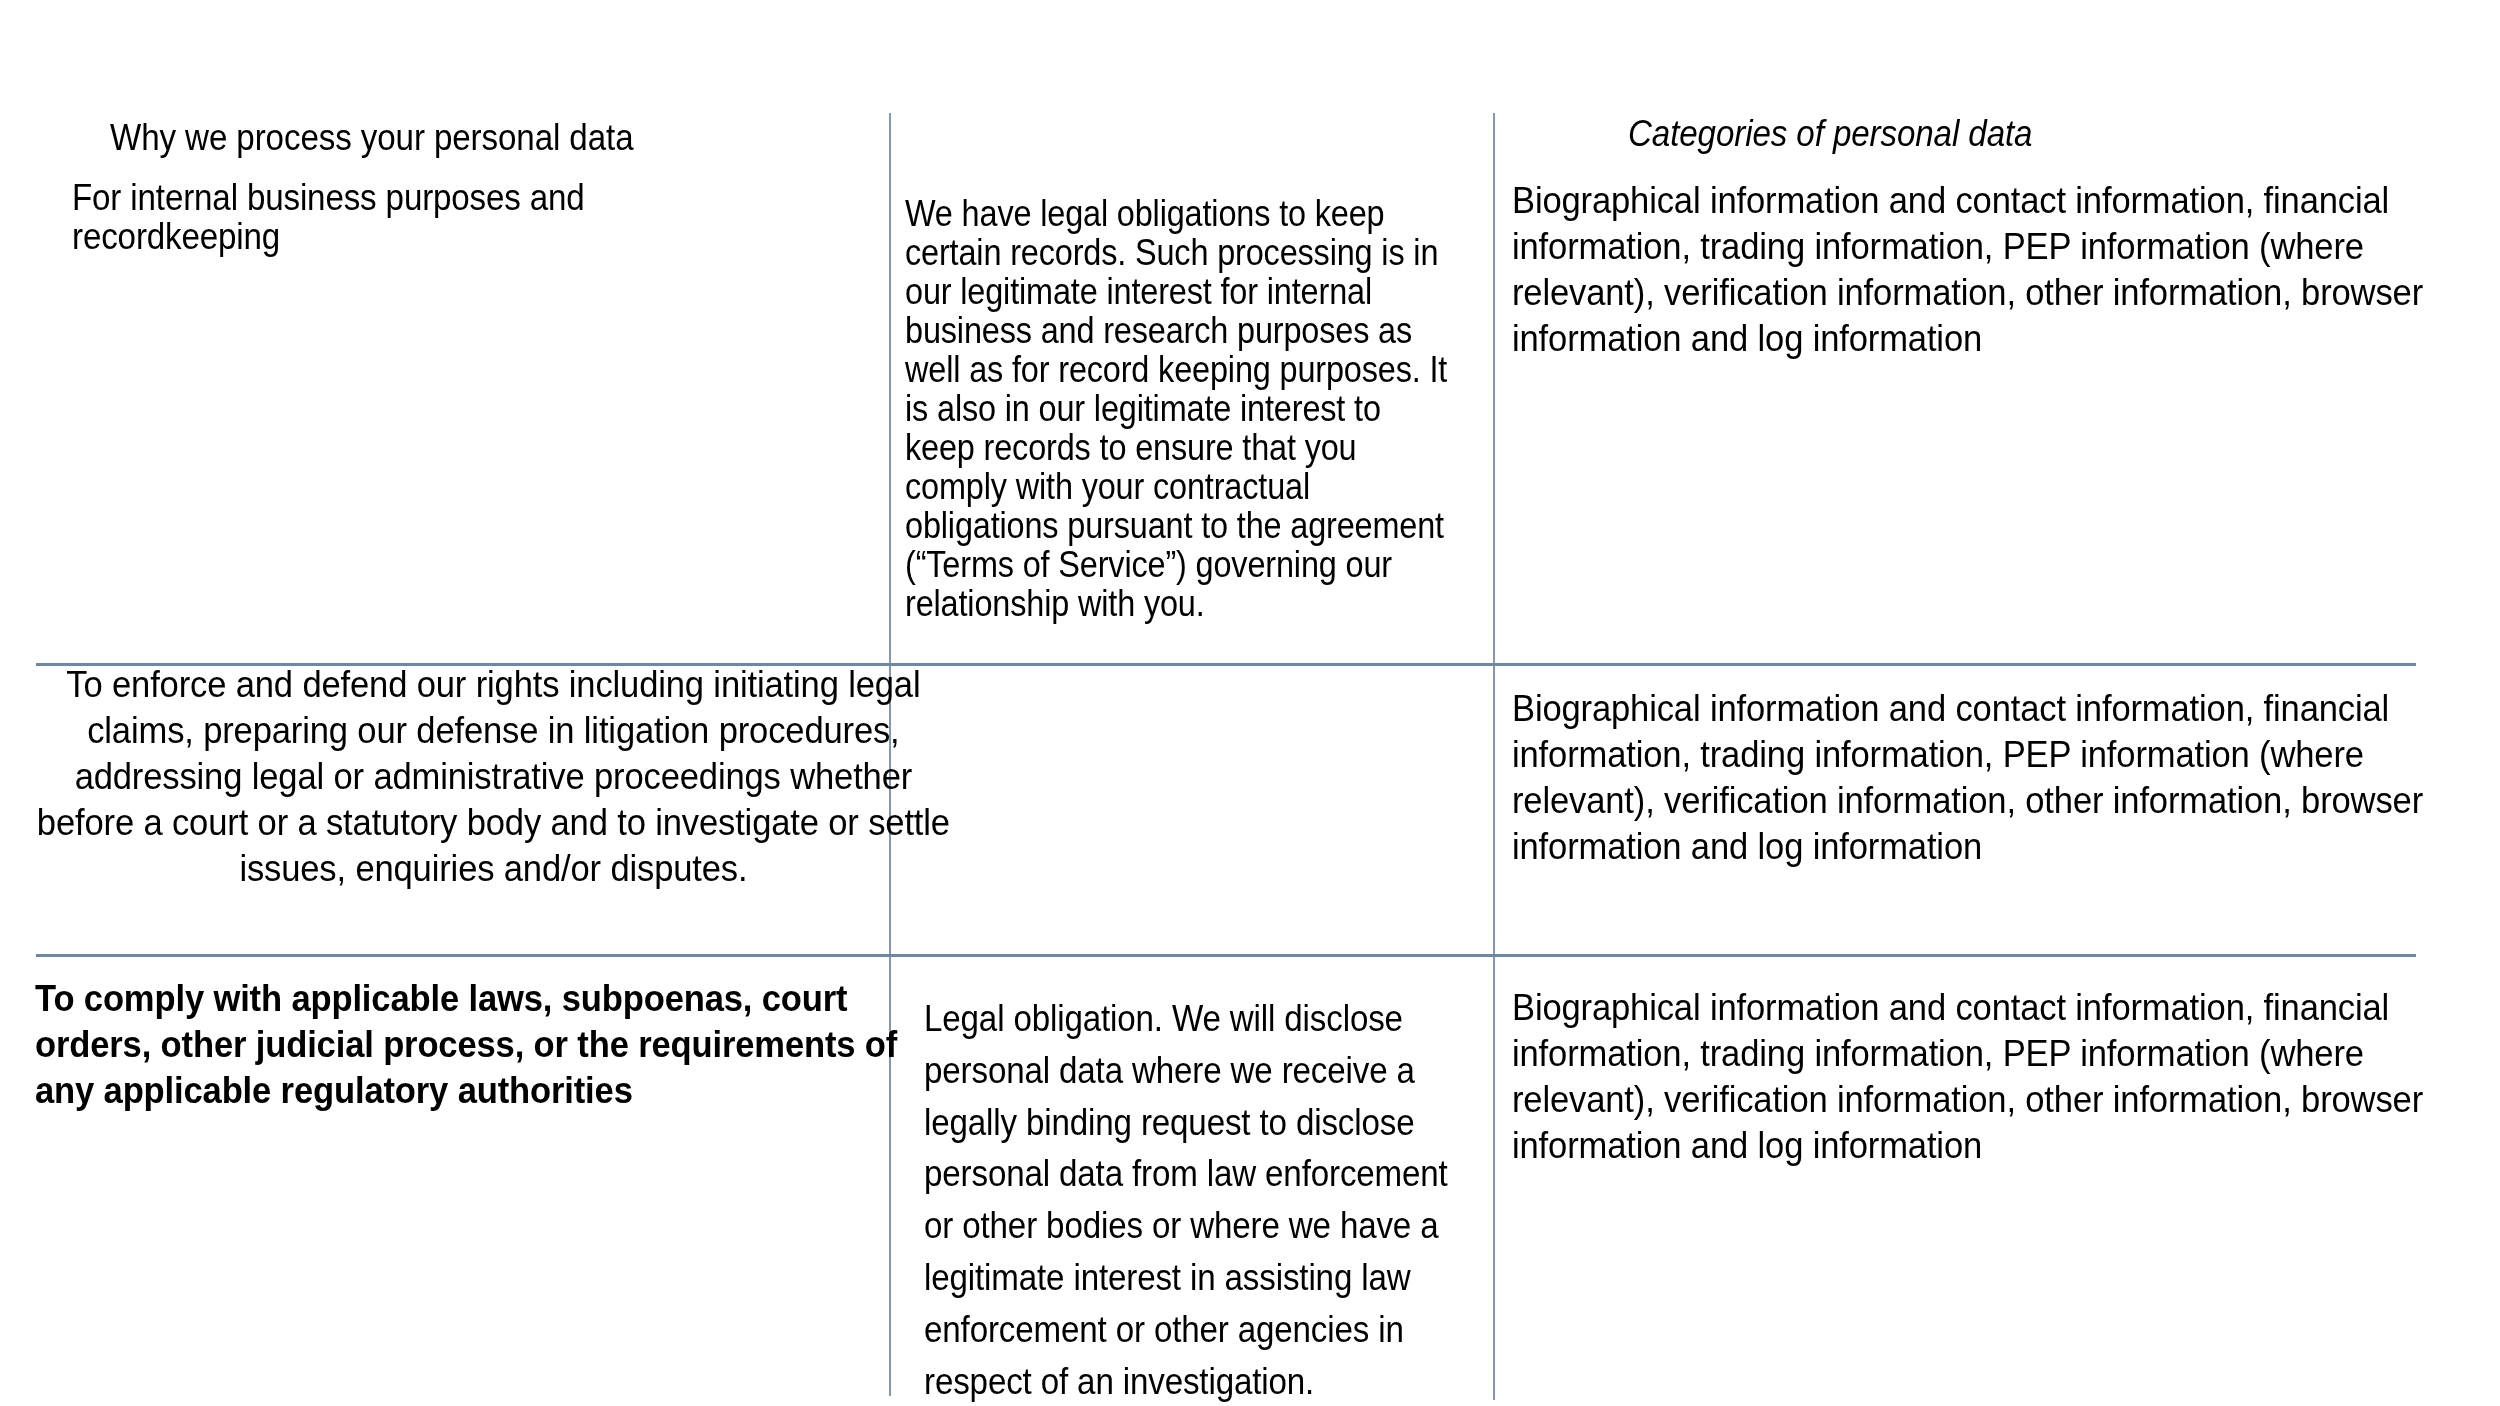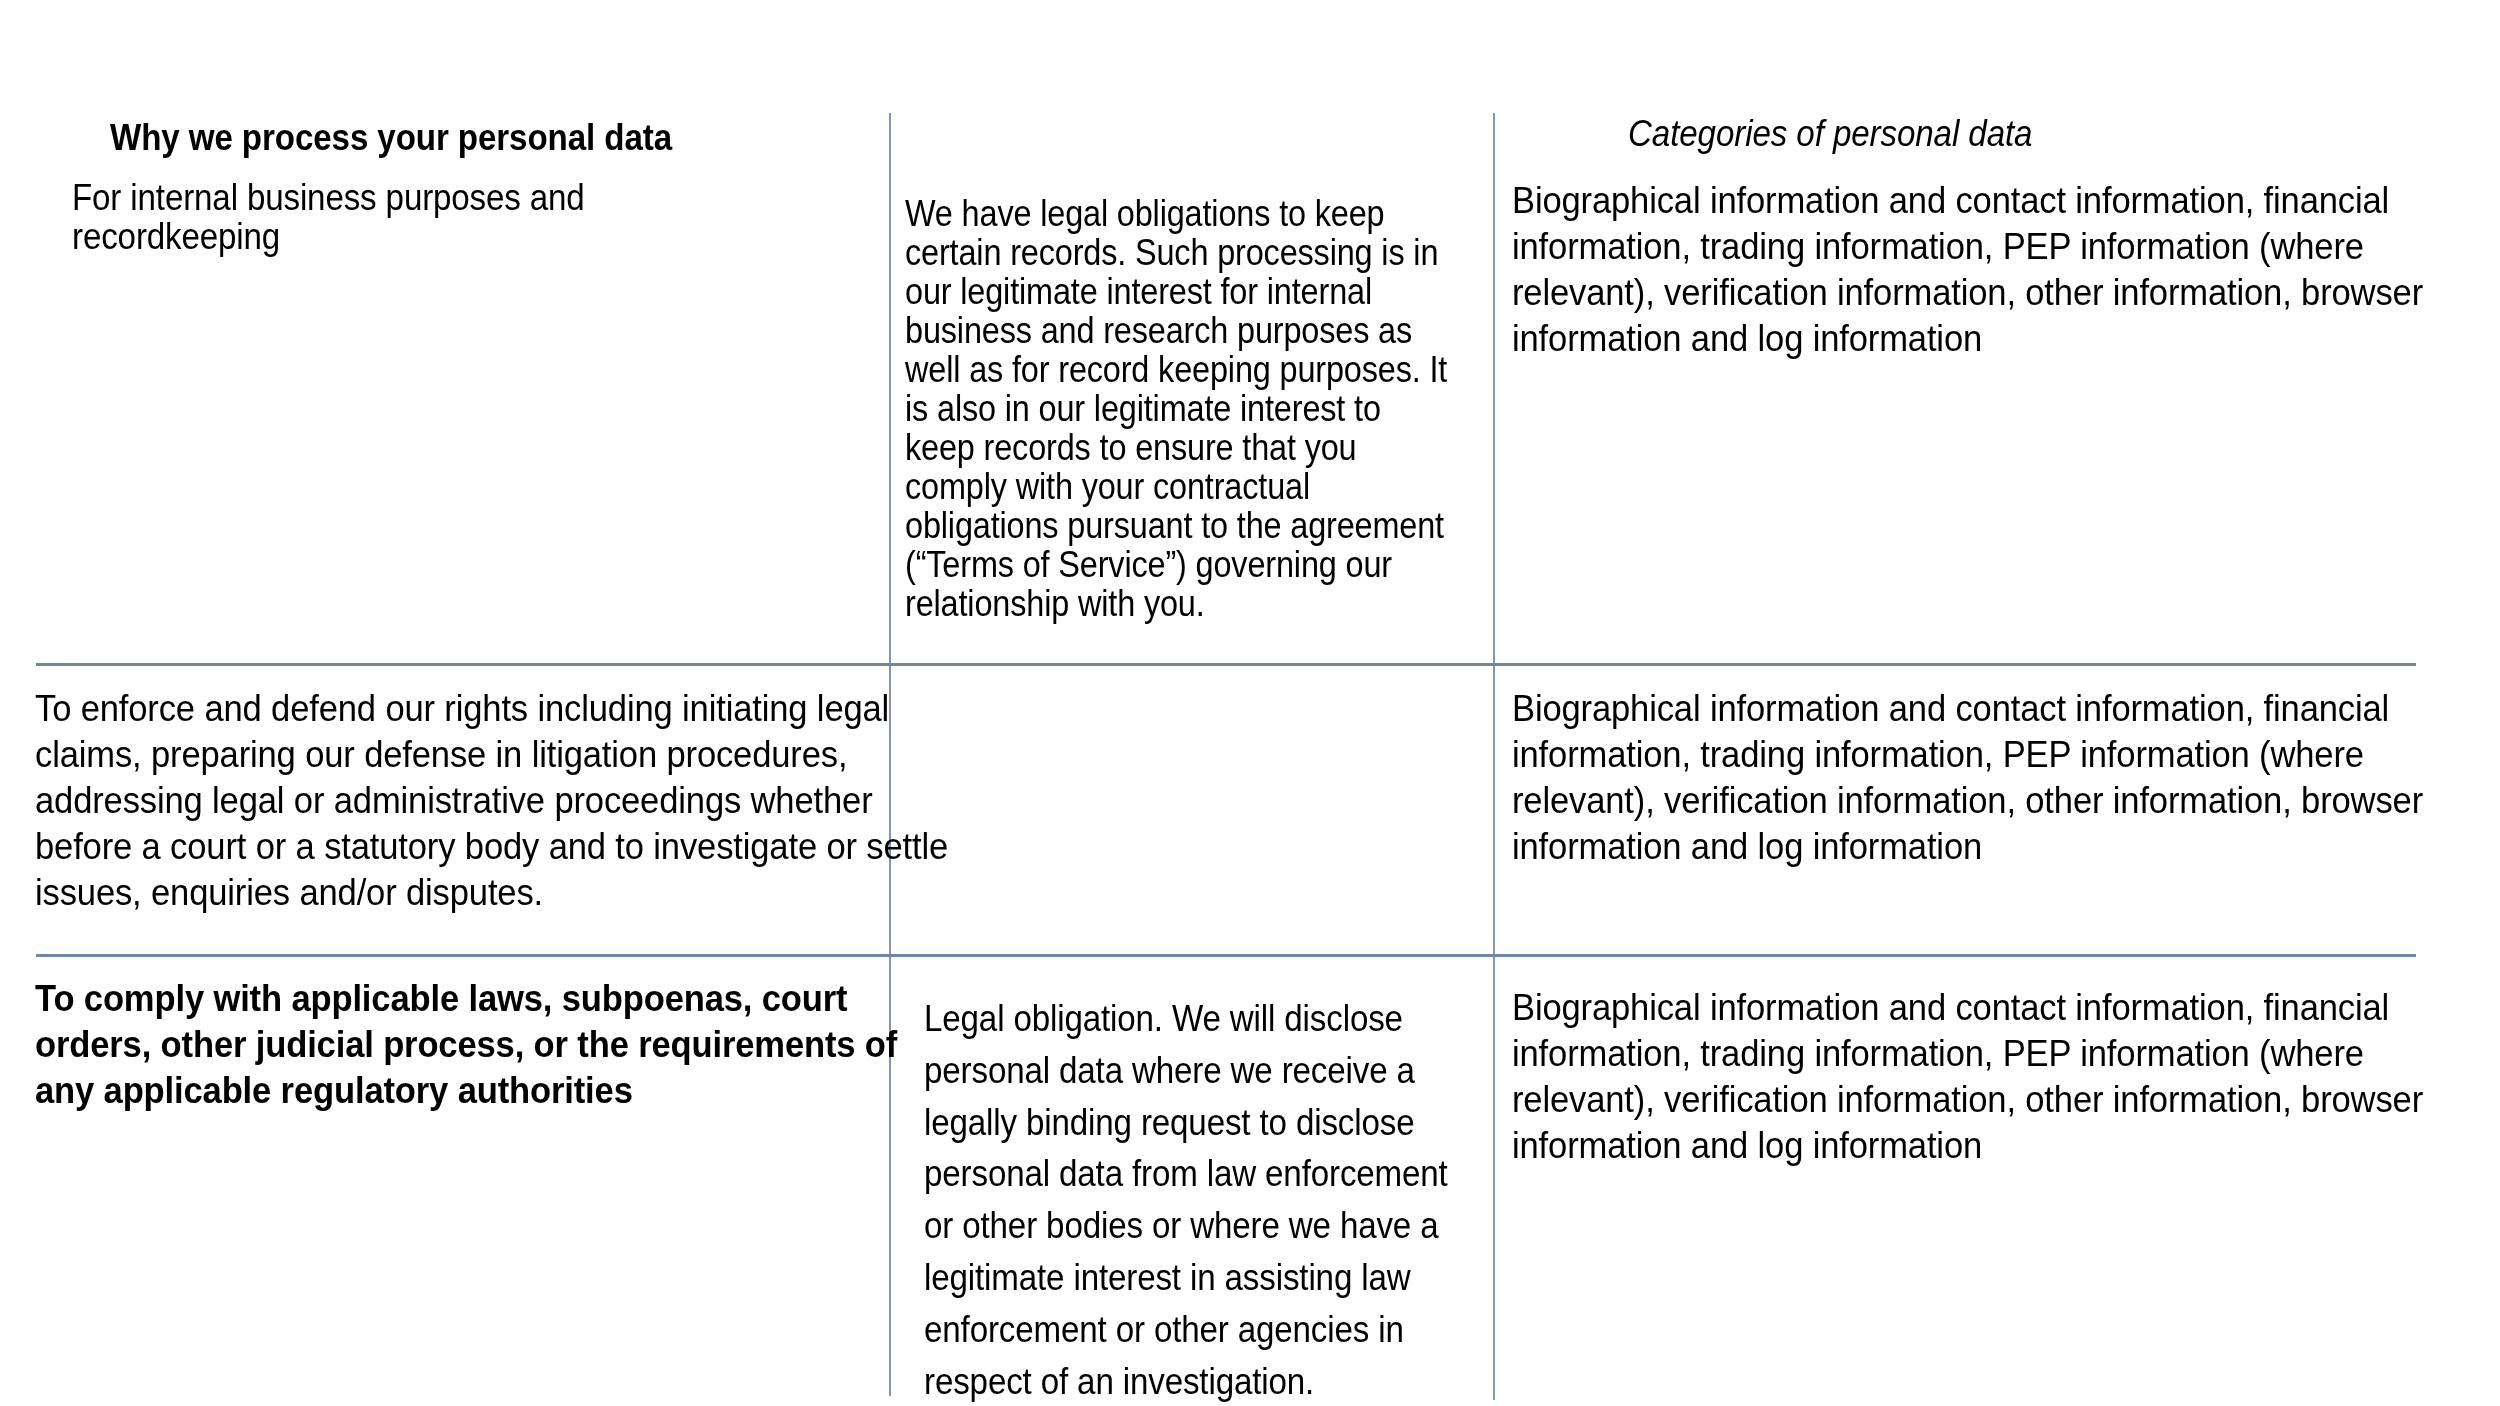--- a/index.html
+++ b/index.html
@@ -73,21 +73,21 @@
 <body>
 
 <div id="page">
 
   <div class="vline" style="left:889px; top:113px; height:1283px;"></div>
   <div class="vline" style="left:1493px; top:113px; height:1287px;"></div>
 
   <div class="hline" style="left:36px; top:663px; width:2380px;"></div>
   <div class="hline" style="left:36px; top:954px; width:2380px;"></div>
 
-  <div class="cell" style="left:110px; top:117px; width:760px;font-weight:bold;">
+  <div class="cell" style="left:110px; top:117px; width:760px;">
     <p class="hdr">Why we process your personal data</p>
   </div>
 
 
   <div class="cell" style="left:1628px; top:113px; width:700px;font-style:italic;">
     <p class="hdr">Categories of personal data</p>
   </div>
 
   <div class="cell" style="left:0; top:0; width:0; height:0;"></div>
 
@@ -96,21 +96,21 @@
   </div>
 
   <div class="cell" style="left:905px; top:194px; width:608px;">
     <p class="body-txt tight sq-90">We have legal obligations to keep certain records. Such processing is in our legitimate interest for internal business and research purposes as well as for record keeping purposes. It is also in our legitimate interest to keep records to ensure that you comply with your contractual obligations pursuant to the agreement (“Terms of Service”) governing our relationship with you.</p>
   </div>
 
   <div class="cell" style="left:1512px; top:178px; width:1030px;">
     <p class="body-txt medium sq-96">Biographical information and contact information, financial information, trading information, PEP information (where relevant), verification information, other information, browser information and log information</p>
   </div>
 
-  <div class="cell" style="left:35px; top:686px; width:955px;">
+  <div class="cell" style="left:35px; top:662px; width:955px;text-align:center;">
     <p class="body-txt medium sq-96">To enforce and defend our rights including initiating legal claims, preparing our defense in litigation procedures, addressing legal or administrative proceedings whether before a court or a statutory body and to investigate or settle issues, enquiries and/or disputes.</p>
   </div>
 
 
   <div class="cell" style="left:1512px; top:686px; width:1020px;">
     <p class="body-txt medium sq-96">Biographical information and contact information, financial information, trading information, PEP information (where relevant), verification information, other information, browser information and log information</p>
   </div>
 
   <div class="cell" style="left:35px; top:976px; width:955px;font-weight:bold;">
     <p class="body-txt medium sq-96">To comply with applicable laws, subpoenas, court orders, other judicial process, or the requirements of any applicable regulatory authorities</p>

